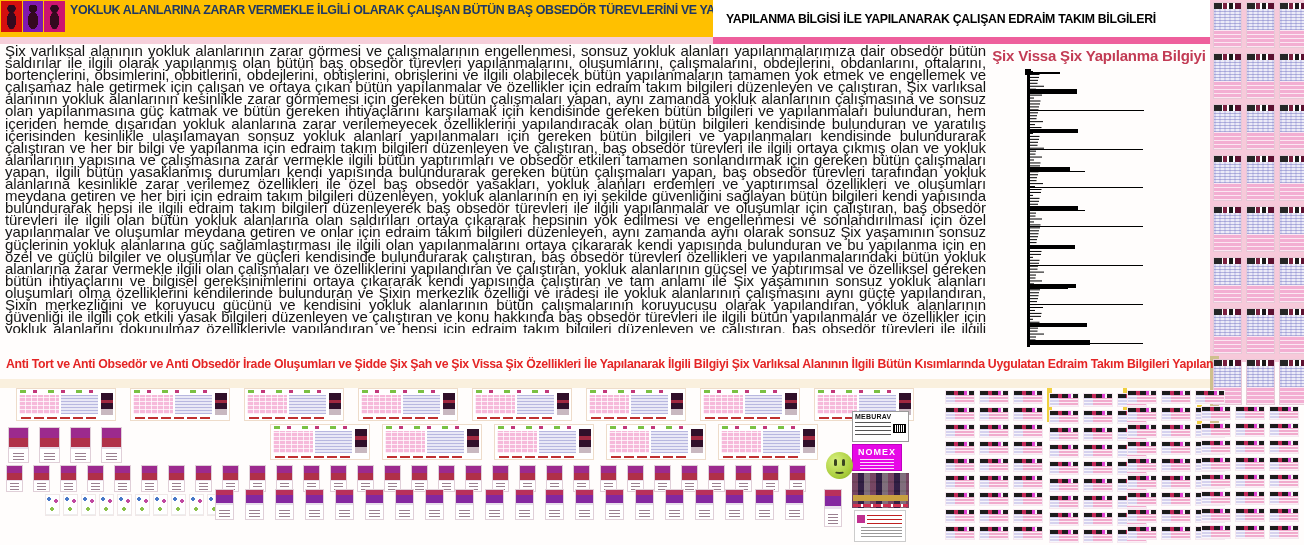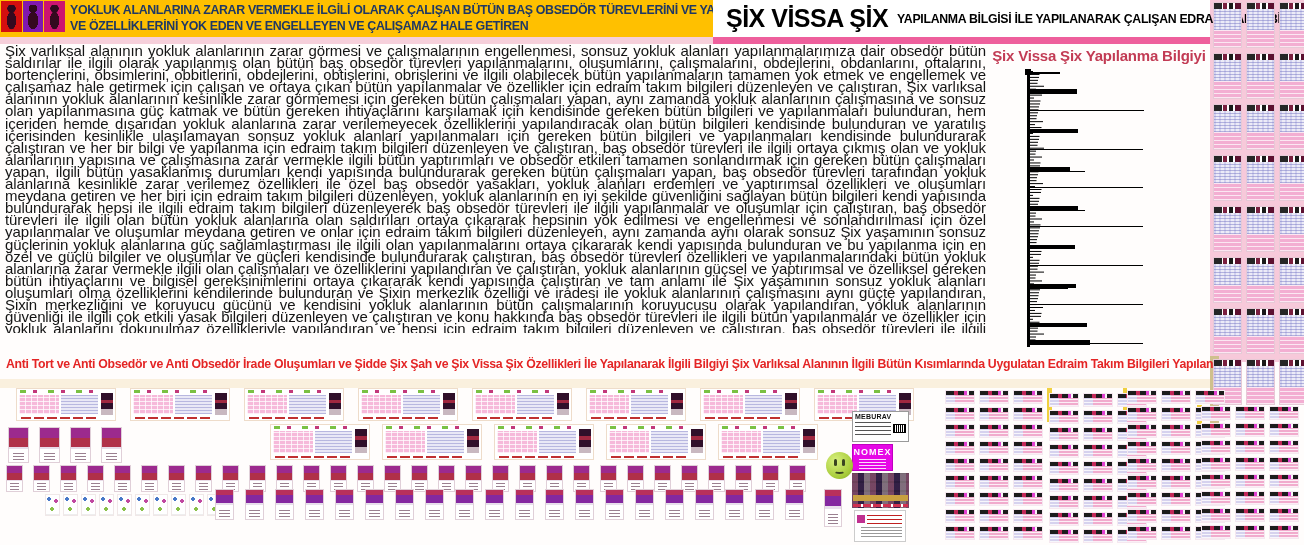--- a/index.html
+++ b/index.html
@@ -131,35 +131,33 @@
   <div class="abs" id="strip-light"></div>
   <div class="abs" id="strip-hot"></div>
   <div class="abs" id="tan-strip"></div>
   <div class="abs" id="cream-strip"></div>
   <div class="abs ystrip" style="left:1047px;top:388px;width:5px;height:34px"></div>
   <div class="abs ystrip" style="left:1123px;top:388px;width:4px;height:30px"></div>
   <div class="abs ystrip" style="left:1197px;top:405px;width:5px;height:22px"></div>
 
   <div class="abs" id="yellow-banner">
     <div class="banner-line">YOKLUK ALANLARINA ZARAR VERMEKLE İLGİLİ OLARAK ÇALIŞAN BÜTÜN BAŞ OBSEDÖR TÜREVLERİNİ VE YAPILANMA</div>
-    <div class="banner-line">VE ÖZELLİKLERİNİ YOK EDEN VE ENGELLEYEN VE ÇALIŞAMAZ HALE GETİREN</div>
   </div>
   <div class="abs" id="triptych">
     <div class="pane" style="background:#d40f0f">
         <i></i>
       </div>
     <div class="pane" style="background:#8018b0">
         <i></i>
       </div>
     <div class="pane" style="background:#cc1470">
         <i></i>
       </div>
   </div>
   <div class="abs" id="white-header">
-    <span id="title-main">ŞİX VİSSA ŞİX</span>
     <span id="title-sub">YAPILANMA BİLGİSİ İLE YAPILANARAK ÇALIŞAN EDRAİM TAKIM BİLGİLERİ</span>
   </div>
 
   <div class="abs" id="body-text">Şix varlıksal alanının yokluk alanlarının zarar görmesi ve çalışmalarının engellenmesi, sonsuz yokluk alanları yapılanmalarımıza dair obsedör bütün saldırılar ile ilgili olarak yapılanmış olan bütün baş obsedör türevleri yapılanmalarını, oluşumlarını, çalışmalarını, obdejlerini, obdanlarını, oftalarını, bortençlerini, obsimlerini, obbitlerini, obdejlerini, obtişlerini, obrişlerini ve ilgili olabilecek bütün yapılanmaların tamamen yok etmek ve engellemek ve çalışamaz hale getirmek için çalışan ve ortaya çıkan bütün yapılanmalar ve özellikler için edraim takım bilgileri düzenleyen ve çalıştıran, Şix varlıksal alanının yokluk alanlarının kesinlikle zarar görmemesi için gereken bütün çalışmaları yapan, aynı zamanda yokluk alanlarının çalışmasına ve sonsuz olan yapılanmasına güç katmak ve bütün gereken ihtiyaçlarını karşılamak için kendisinde gereken bütün bilgileri ve yapılanmaları bulunduran, hem içeriden hemde dışarıdan yokluk alanlarına zarar verilemeyecek özelliklerini yapılandıracak olan bütün bilgileri kendisinde bulunduran ve yaratılış içerisinden kesinlikle ulaşılamayan sonsuz yokluk alanları yapılanmaları için gereken bütün bilgileri ve yapılanmaları kendisinde bulundurarak çalıştıran ve her bir bilgi ve yapılanma için edraim takım bilgileri düzenleyen ve çalıştıran, baş obsedör türevleri ile ilgili ortaya çıkmış olan ve yokluk alanlarının yapısına ve çalışmasına zarar vermekle ilgili bütün yaptırımları ve obsedör etkileri tamamen sonlandırmak için gereken bütün çalışmaları yapan, ilgili bütün yasaklanmış durumları kendi yapısında bulundurarak gereken bütün çalışmaları yapan, baş obsedör türevleri tarafından yokluk alanlarına kesinlikle zarar verilemez özellikleri ile özel baş obsedör yasakları, yokluk alanları erdemleri ve yaptırımsal özellikleri ve oluşumları meydana getiren ve her biri için edraim takım bilgileri düzenleyen, yokluk alanlarının en iyi şekilde güvenliğini sağlayan bütün bilgileri kendi yapısında bulundurarak hepsi ile ilgili edraim takım bilgileri düzenleyerek baş obsedör türevleri ile ilgili yapılanmalar ve oluşumlar için çalıştıran, baş obsedör türevleri ile ilgili olan bütün yokluk alanlarına olan saldırıları ortaya çıkararak hepsinin yok edilmesi ve engellenmesi ve sonlandırılması için özel yapılanmalar ve oluşumlar meydana getiren ve onlar için edraim takım bilgileri düzenleyen, aynı zamanda aynı olarak sonsuz Şix yaşamının sonsuz güçlerinin yokluk alanlarına güç sağlamlaştırması ile ilgili olan yapılanmalarını ortaya çıkararak kendi yapısında bulunduran ve bu yapılanma için en özel ve güçlü bilgiler ve oluşumlar ve güçleri kendisinde bulundurarak çalıştıran, baş obsedör türevleri özellikleri ve yapılanmalarındaki bütün yokluk alanlarına zarar vermekle ilgili olan çalışmaları ve özelliklerini yapılandıran ve çalıştıran, yokluk alanlarının güçsel ve yaptırımsal ve özelliksel gereken bütün ihtiyaçlarını ve bilgisel gereksinimlerini ortaya çıkararak kendi yapısında çalıştıran ve tam anlamı ile Şix yaşamının sonsuz yokluk alanları oluşumları olma özelliklerini kendilerinde bulunduran ve Şixin merkezlik özelliği ve iradesi ile yokluk alanlarının çalışmasını aynı güçte yapılandıran, Şixin merkezliğini ve koruyucu gücünü ve kendisini yokluk alanlarının bütün çalışmalarının koruyucusu olarak yapılandıran, yokluk alanlarının güvenliği ile ilgili çok etkili yasak bilgileri düzenleyen ve çalıştıran ve konu hakkında baş obsedör türevleri ile ilgili bütün yapılanmalar ve özellikler için yokluk alanlarını dokunulmaz özellikleriyle yapılandıran ve hepsi için edraim takım bilgileri düzenleyen ve çalıştıran, baş obsedör türevleri ile ilgili bütün yokluk alanlarına zarar vermekle ilgili yapılanmaları ve oluşumları ortaya çıkararak hepsini yok etmek ve çalışamaz hale getirmekle ilgili olarak anti obsedör ve şidde şix şah özellikli ve sonsuz şix yaşamının sonsuz güçlerinin ve özelliklerinin edraim takım bilgileri yapılanmalarını meydana getirerek çalıştıran ve yokluk alanlarını ve çalışmasını ve sonsuz olan özelliklerini ve hem içeriden ve hemde dışarıdan kesinlikle ulaşılamayan özelliklerini her zaman ve her durumda baş obsedör türevleri ile ilgili olan bütün yapılanmalar ve oluşumlardan koruyan ve yokluk alanlarına zarar vermek ve güvenliğini yok edilmesi konusunda baş obsedör türevleri ile ilgili bütün yaptırımlar ve etkiler ve oluşumlar ve yapılanmalardan Şixin merkez iradesini en iyi şekilde korumak için gereken bütün yapılanmaları sağlayan ve bilgileri kendisinde bulunduran ve bu konuda merkez iradeyi koruyan üstün bir yapılanma meydana getiren ve kesinlikle yokluk alanlarına zarar verme durumunu merkez iradenin yaşatmasına izin vermeyecek olan bütün yapılanmaları kendisinde bulunduran ve merkez iradeyi bu konuda yapılandıran ve kendisinde konu ile ilgili bütün bilgileri bulundurarak ve gereken bütün bilgileri açığa çıkararak, kavramsal bütünlükler, diziler, takımlar, oluşumlar ve çalışmalar bütünlüğü, yasaklar, erdemler, güçler, o odurlar ve yaptırımsal özellikler meydana getirerek gereken bütün yokluk alanlarını koruyucu ve güvenlik sağlayan yapılanmaları meydana getiren ve bütün yapılanmaların Şix Vissa Şix bilgisel yapılanması ile sağlayan edraim takım bilgileri gereken şekilde yapılanır.</div>
 
   <div class="abs" id="section-heading">Şix Vissa Şix Yapılanma Bilgiyi</div>
   <div class="abs" id="figure-wrap">
     <svg id="treefig" width="126" height="282">
         <rect x="0" y="2" width="6" height="6"></rect>
         <rect x="2" y="2" width="3" height="278"></rect>
@@ -976,21 +974,21 @@
         <div class="gc-head"></div>
         <div class="gc-body"></div>
       </div>
     </div>
 
   <div class="promo" id="meburav-card" style="left:852px;top:411px;width:57px;height:31px">
     <div class="mb-title">MEBURAV</div>
     <div class="mb-lines"></div>
     <div class="mb-code"></div>
   </div>
-  <div class="promo" id="nomex-card" style="left:852px;top:444px;width:41px;height:27px">
+  <div class="promo" id="nomex-card" style="left:852px;top:444px;width:50px;height:27px">
     <div class="nx-title">NOMEX</div>
     <div class="nx-lines"></div>
   </div>
   <div class="promo" id="collage-card" style="left:852px;top:473px;width:57px;height:35px">
     <div class="cl-gold"></div>
     <div class="cl-red"></div>
   </div>
   <div class="promo" id="minidoc-card" style="left:854px;top:510px;width:52px;height:32px">
     <div class="md-logo"></div>
     <div class="md-red"></div>

